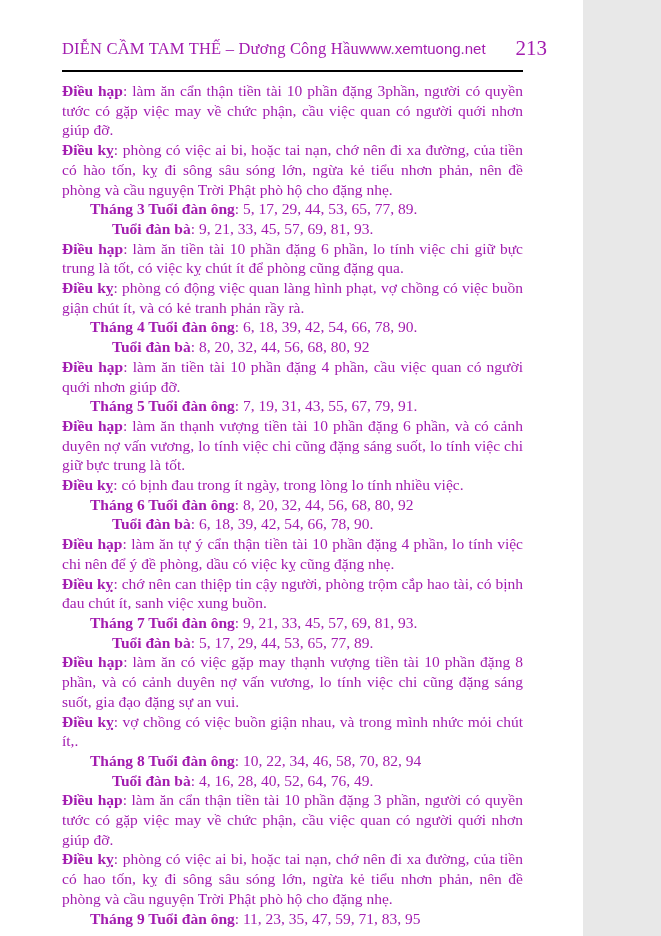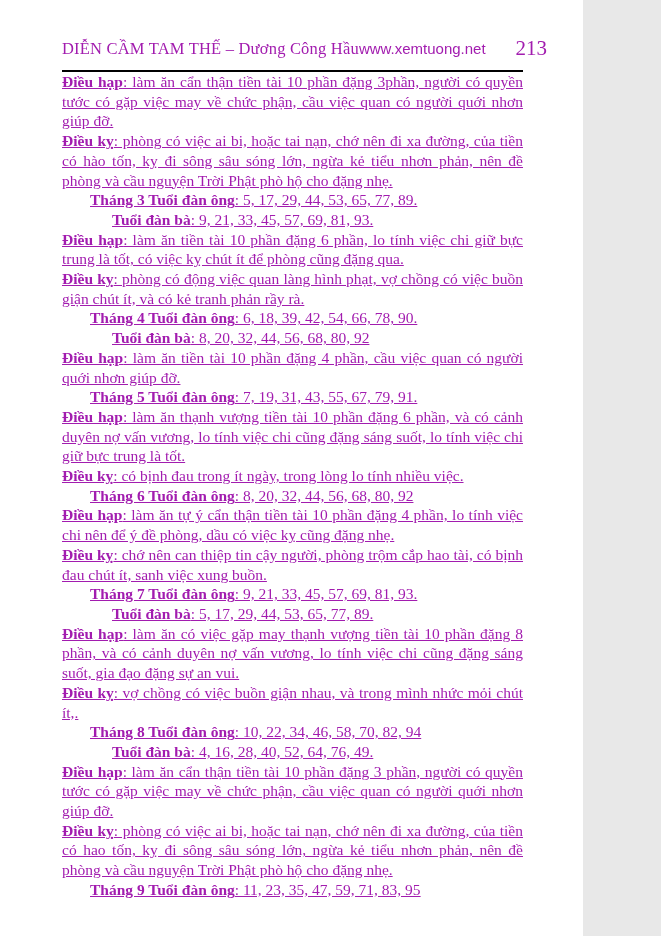--- a/index.html
+++ b/index.html
@@ -32,23 +32,23 @@
     gap: 30px;
   }
   .hdr-site {
     font-family: "Liberation Sans", "DejaVu Sans", sans-serif;
     font-size: 15px;
   }
   .hdr-page {
     font-size: 21px;
   }
   .doc-body {
+    padding-top: 9px;
     font-size: 15.5px;
     line-height: 19.7px;
-    text-decoration: underline;
   }
   .para { margin: 0; }
   .t-dieu { text-align: justify; }
   .t-month { padding-left: 28px; }
   .t-lady  { padding-left: 50px; }
   .lbl { font-weight: bold; }
 </style>
 </head>
 <body>
 
@@ -69,20 +69,21 @@
     <p class="para t-lady"><span class="lbl">Tuổi đàn bà</span><span>: 9, 21, 33, 45, 57, 69, 81, 93.</span></p>
     <p class="para t-dieu"><span class="lbl">Điều hạp</span><span>: làm ăn tiền tài 10 phần đặng 6 phần, lo tính việc chi giữ bực trung là tốt, có việc kỵ chút ít để phòng cũng đặng qua.</span></p>
     <p class="para t-dieu"><span class="lbl">Điều kỵ</span><span>: phòng có động việc quan làng hình phạt, vợ chồng có việc buồn giận chút ít, và có kẻ tranh phản rầy rà.</span></p>
     <p class="para t-month"><span class="lbl">Tháng 4  Tuổi đàn ông</span><span>: 6, 18, 39, 42, 54, 66, 78, 90.</span></p>
     <p class="para t-lady"><span class="lbl">Tuổi đàn bà</span><span>: 8, 20, 32, 44, 56, 68, 80, 92</span></p>
     <p class="para t-dieu"><span class="lbl">Điều hạp</span><span>: làm ăn tiền tài 10 phần đặng 4 phần,  cầu việc quan có người quới nhơn giúp đỡ.</span></p>
     <p class="para t-month"><span class="lbl">Tháng 5  Tuổi đàn ông</span><span>: 7, 19, 31, 43, 55, 67, 79, 91.</span></p>
     <p class="para t-dieu"><span class="lbl">Điều hạp</span><span>: làm ăn thạnh vượng tiền tài 10 phần đặng 6 phần, và có cảnh duyên nợ vấn vương, lo tính việc chi cũng đặng sáng suốt, lo tính việc chi giữ bực trung là tốt.</span></p>
     <p class="para t-dieu"><span class="lbl">Điều kỵ</span><span>: có bịnh đau trong ít ngày, trong lòng lo tính nhiều việc.</span></p>
     <p class="para t-month"><span class="lbl">Tháng 6  Tuổi đàn ông</span><span>: 8, 20, 32, 44, 56, 68, 80, 92</span></p>
+    <p class="para t-lady"><span class="lbl">Tuổi đàn bà</span><span>: 6, 18, 39, 42, 54, 66, 78, 90.</span></p>
     <p class="para t-dieu"><span class="lbl">Điều hạp</span><span>: làm ăn tự ý cẩn thận tiền tài 10 phần đặng 4 phần, lo tính việc chi nên để ý đề phòng, dầu có việc kỵ cũng đặng nhẹ.</span></p>
     <p class="para t-dieu"><span class="lbl">Điều kỵ</span><span>: chớ nên can thiệp tin cậy người, phòng trộm cắp hao tài, có bịnh đau chút ít, sanh việc xung buồn.</span></p>
     <p class="para t-month"><span class="lbl">Tháng 7  Tuổi đàn ông</span><span>: 9, 21, 33, 45, 57, 69, 81, 93.</span></p>
     <p class="para t-lady"><span class="lbl">Tuổi đàn bà</span><span>: 5, 17, 29, 44, 53, 65, 77, 89.</span></p>
     <p class="para t-dieu"><span class="lbl">Điều hạp</span><span>: làm ăn có việc gặp may thạnh vượng tiền tài 10 phần đặng 8 phần,  và có cảnh duyên nợ vấn vương, lo tính việc chi cũng đặng sáng suốt, gia đạo đặng sự an vui.</span></p>
     <p class="para t-dieu"><span class="lbl">Điều kỵ</span><span>: vợ chồng có việc buồn giận nhau, và trong mình nhức mỏi chút ít,.</span></p>
     <p class="para t-month"><span class="lbl">Tháng 8  Tuổi đàn ông</span><span>: 10, 22, 34, 46, 58, 70, 82, 94</span></p>
     <p class="para t-lady"><span class="lbl">Tuổi đàn bà</span><span>: 4, 16, 28, 40, 52, 64, 76, 49.</span></p>
     <p class="para t-dieu"><span class="lbl">Điều hạp</span><span>: làm ăn cẩn thận tiền tài 10 phần đặng 3 phần,  người có quyền tước có gặp việc may về chức phận,  cầu việc quan có người quới nhơn giúp đỡ.</span></p>
     <p class="para t-dieu"><span class="lbl">Điều kỵ</span><span>: phòng có việc ai bi, hoặc tai nạn, chớ nên đi xa đường,  của tiền có hao tốn, kỵ đi sông sâu sóng lớn, ngừa kẻ tiểu nhơn phản, nên đề phòng và cầu nguyện Trời Phật phò hộ cho đặng nhẹ.</span></p>

